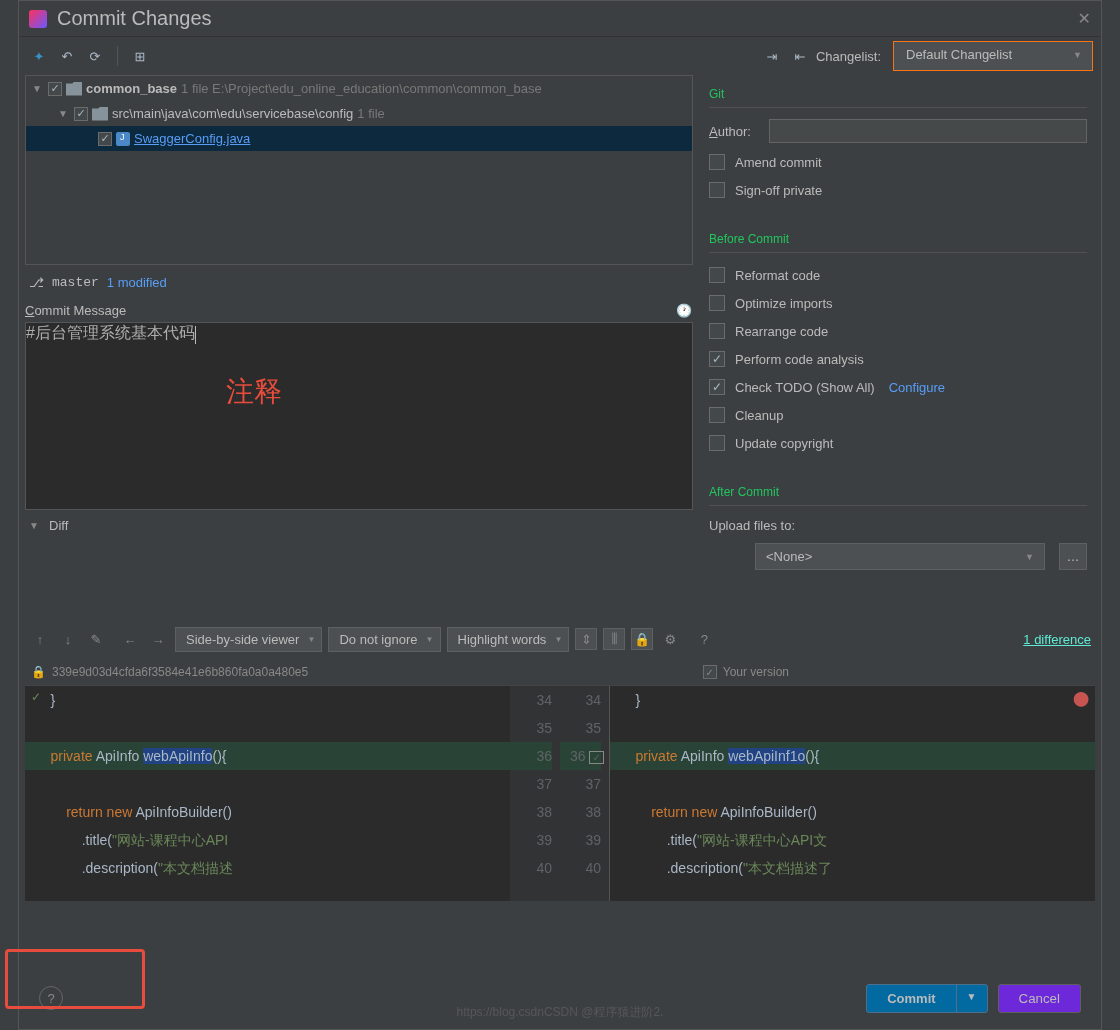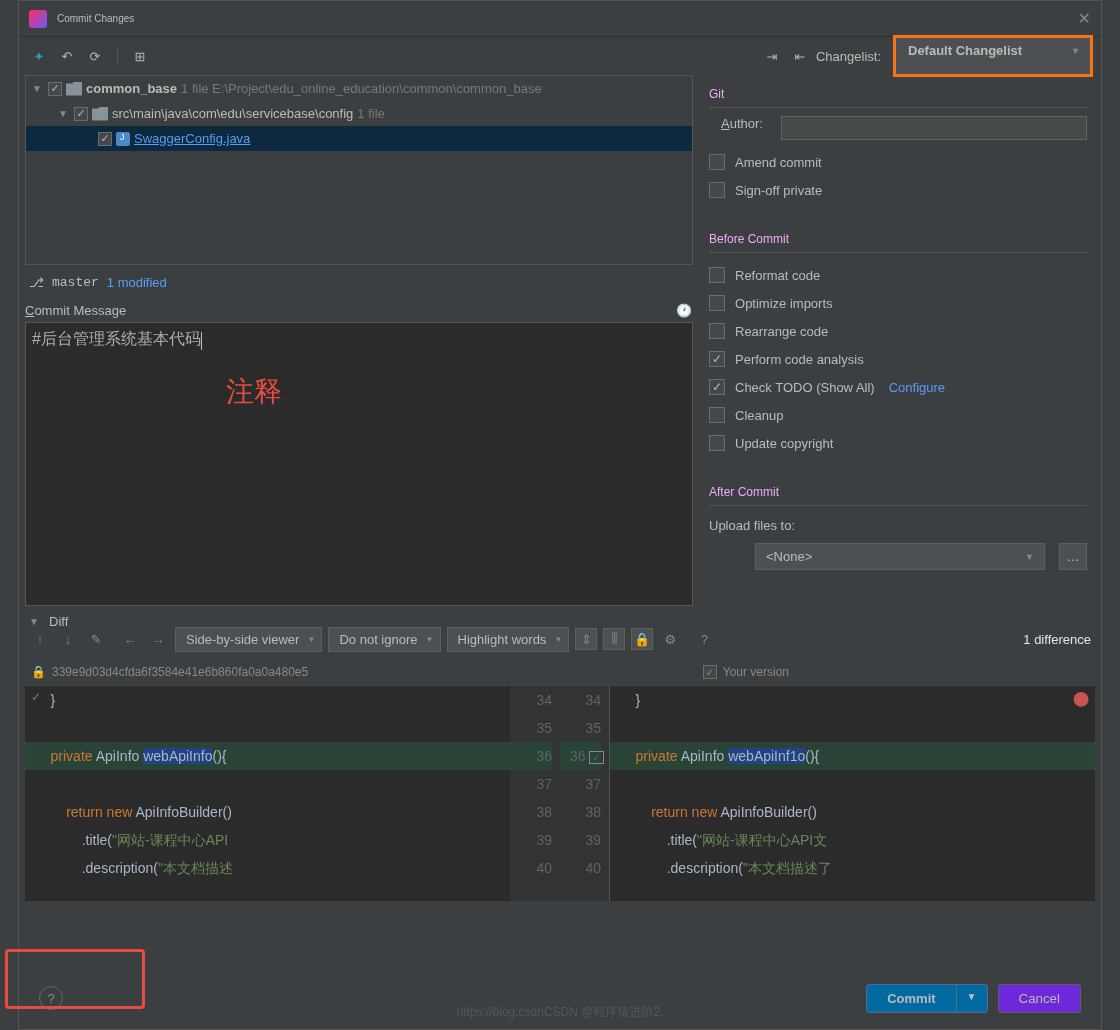--- a/index.html
+++ b/index.html
@@ -1,57 +1,57 @@
 <!DOCTYPE html>
 <html><head>
 <meta charset="utf-8">
 <style>
 * { margin:0; padding:0; box-sizing:border-box; font-family:"Segoe UI",Arial,sans-serif; }
 body { background:#3c3f41; color:#bbbbbb; font-size:13px; width:1120px; height:1030px; overflow:hidden; position:relative; }
 .window { position:absolute; left:18px; top:0; width:1084px; height:1030px; background:#3c3f41; border:1px solid #555; }
 .titlebar { height:36px; display:flex; align-items:center; padding:0 10px; border-bottom:1px solid #323232; }
 .titlebar .logo { width:18px; height:18px; background:linear-gradient(135deg,#fe315d,#6b57ff); border-radius:3px; margin-right:10px; }
-.titlebar .title { font-size:10px; color:#bbbbbb; flex:1; }
+.titlebar .title { font-size:20px; color:#bbbbbb; flex:1; }
 .titlebar .close { color:#888; font-size:16px; cursor:pointer; }
 .toolbar { height:38px; display:flex; align-items:center; padding:0 8px; gap:4px; }
 .toolbar .tbtn { width:24px; height:24px; display:flex; align-items:center; justify-content:center; color:#a9b7c6; cursor:pointer; }
 .toolbar .sep { width:1px; height:20px; background:#555; margin:0 6px; }
 .toolbar .changelist-label { color:#bbbbbb; margin-left:auto; margin-right:8px; }
-.toolbar .sel { background:#4c5052; border:3px solid #f97316; color:#bbbbbb; padding:5px 30px 16px 12px; position:relative; min-width:200px;font-weight:bold; }
+.toolbar .sel { background:#4c5052; border:1px solid #f97316; color:#bbbbbb; padding:5px 30px 8px 12px; position:relative; min-width:200px; }
 .toolbar .sel::after { content:"▼"; font-size:9px; color:#888; position:absolute; right:10px; top:8px; }
 .content { display:flex; height:calc(100% - 74px); }
 .left { width:680px; display:flex; flex-direction:column; padding:0 6px; }
 .right { flex:1; padding:6px 14px 0 10px; }
 .tree { background:#3c3f41; border:1px solid #555; height:190px; overflow:hidden; font-size:13px; }
 .tree-row { display:flex; align-items:center; height:25px; padding-left:6px; gap:4px; color:#bbbbbb; white-space:nowrap; }
 .tree-row.selected { background:#0d293e; }
 .tree-row .arrow { width:12px; color:#888; font-size:10px; }
 .tree-row .cb { width:14px; height:14px; background:#43494a; border:1px solid #6b6b6b; display:flex; align-items:center; justify-content:center; font-size:11px; color:#a9b7c6; }
 .tree-row .folder-icon { width:16px; height:14px; background:#87939a; clip-path:polygon(0 15%,40% 15%,50% 0,100% 0,100% 100%,0 100%); }
 .tree-row .file-icon { width:14px; height:14px; background:#4a88c7; border-radius:2px; position:relative; }
 .tree-row .file-icon::after { content:"J"; position:absolute; font-size:9px; color:#fff; left:4px; top:0; }
 .tree-row .dim { color:#787878; }
 .tree-row .file-link { color:#589df6; text-decoration:underline; }
 .branchbar { display:flex; align-items:center; height:34px; gap:8px; padding-left:4px; }
 .branchbar .branch { color:#bbbbbb;font-family:Liberation Mono, monospace; }
 .branchbar .modified { color:#589df6; }
 .commit-msg-label { color:#bbbbbb; padding:4px 0; display:flex; align-items:center; }
 .commit-msg-label .underline { text-decoration:underline; }
 .commit-msg-label .hist { margin-left:auto; color:#888; }
-.msg-area { background:#2b2b2b; border:1px solid #555; height:284px; position:relative; padding:6px; }
+.msg-area { background:#2b2b2b; border:1px solid #555; height:188px; position:relative; }
 .msg-area .msg-text { color:#adadad; font-size:16px; font-family:"Microsoft YaHei",sans-serif; }
 .msg-area .cursor { display:inline-block; width:1px; height:18px; background:#bbbbbb; vertical-align:middle; }
 .msg-area .annotation { position:absolute; left:200px; top:50px; color:#e74c3c; font-size:28px; font-family:"Microsoft YaHei",sans-serif; }
 .diff-header { display:flex; align-items:center; height:30px; padding-left:4px; }
 .diff-header .arrow { width:12px; color:#888; font-size:10px; margin-right:8px; }
 .diff-toolbar { display:flex; align-items:center; height:40px; gap:6px; padding:0 4px; }
 .diff-toolbar .ibtn { width:22px; height:22px; display:flex; align-items:center; justify-content:center; color:#888; cursor:pointer; }
 .diff-toolbar .sel2 { background:#4c5052; border:1px solid #5e6060; color:#bbbbbb; padding:4px 22px 4px 10px; position:relative; font-size:13px; }
 .diff-toolbar .sel2::after { content:"▼"; font-size:8px; color:#888; position:absolute; right:6px; top:7px; }
-.diff-toolbar .diffcount { margin-left:auto; color:#e5e5e5; }
+.diff-toolbar .diffcount { margin-left:auto; color:#5eead4;text-decoration:underline; }
 .diff-info { display:flex; align-items:center; height:26px; font-size:12px; color:#888; padding:0 6px; }
 .diff-info .lock { margin-right:6px; }
 .diff-info .your-version { margin-left:auto; display:flex; align-items:center; gap:6px; margin-right:300px; }
 .diff-info .your-version .cb { width:14px; height:14px; background:#43494a; border:1px solid #6b6b6b; display:flex; align-items:center; justify-content:center; font-size:10px; }
 .diff-pane { display:flex; height:216px; background:#2b2b2b; border-top:1px solid #444; font-family:Consolas,monospace; font-size:14px; position:relative; }
 .diff-col { flex:1; overflow:hidden; position:relative; }
 .gutter { width:50px; background:#313335; color:#606366; text-align:right; padding-right:8px; }
 .diff-line { height:28px; line-height:28px; white-space:pre; padding-left:10px; }
 .hl-change { background:#294436; }
 .kw { color:#cc7832; }
@@ -59,23 +59,23 @@
 .method-sel { background:#214283; color:#a9b7c6;text-align:right; }
 .str { color:#6a8759; }
 .footer { position:absolute; bottom:0; left:0; right:0; height:62px; display:flex; align-items:center; padding:0 20px; }
 .footer .help { width:24px; height:24px; border:1px solid #666; border-radius:50%; display:flex; align-items:center; justify-content:center; color:#888; }
 .footer .commit-btns { margin-left:auto; display:flex; gap:10px; align-items:center; }
 .footer .commit-main { background:#0369a1; border:1px solid #4c708c; display:flex; border-radius:3px; }
 .footer .commit-main button { background:transparent; border:none; color:#bbbbbb; padding:6px 20px; font-weight:bold; font-size:13px; cursor:pointer; }
 .footer .commit-main .drop { border-left:1px solid #4c708c; padding:6px 10px; color:#bbbbbb; font-size:10px; }
 .footer .cancel { background:#6d28d9; border:1px solid #5e6060; color:#bbbbbb; padding:6px 20px; border-radius:3px; cursor:pointer; }
 .red-box { position:absolute; border:3px solid #e74c3c; pointer-events:none; }
-.section-header { color:#f0abfc; font-size:12px; padding:6px 0; border-bottom:1px solid #515151; margin-bottom:8px; position:relative; }
+.section-header { color:#22c55e; font-size:12px; padding:6px 0; border-bottom:1px solid #515151; margin-bottom:8px; position:relative; }
 .section-header::after { content:""; position:absolute; left:28px; right:0; top:50%; }
-.field-row { display:flex; align-items:flex-start; height:30px; gap:8px; margin-bottom:2px;margin-left:12px; }
+.field-row { display:flex; align-items:center; height:30px; gap:8px; margin-bottom:2px; }
 .field-row label { color:#bbbbbb; min-width:52px; }
 .field-row .und { text-decoration:underline; }
 .field-row input[type=text] { flex:1; background:#45494a; border:1px solid #646464; height:24px; color:#bbbbbb; padding:0 4px; }
 .check-row { display:flex; align-items:center; height:28px; gap:10px; }
 .check-row .cb { width:16px; height:16px; background:#43494a; border:1px solid #6b6b6b; display:flex; align-items:center; justify-content:center; font-size:12px; color:#a9b7c6; }
 .check-row .cb.checked::after { content:"✓"; }
 .check-row label { color:#bbbbbb; }
 .check-row .link { color:#589df6; margin-left:4px; }
 .upload-row { display:flex; gap:14px; margin-top:6px;padding-left:46px; }
 .upload-row .sel3 { flex:1; background:#4c5052; border:1px solid #5e6060; color:#bbbbbb; padding:5px 10px; position:relative; }

